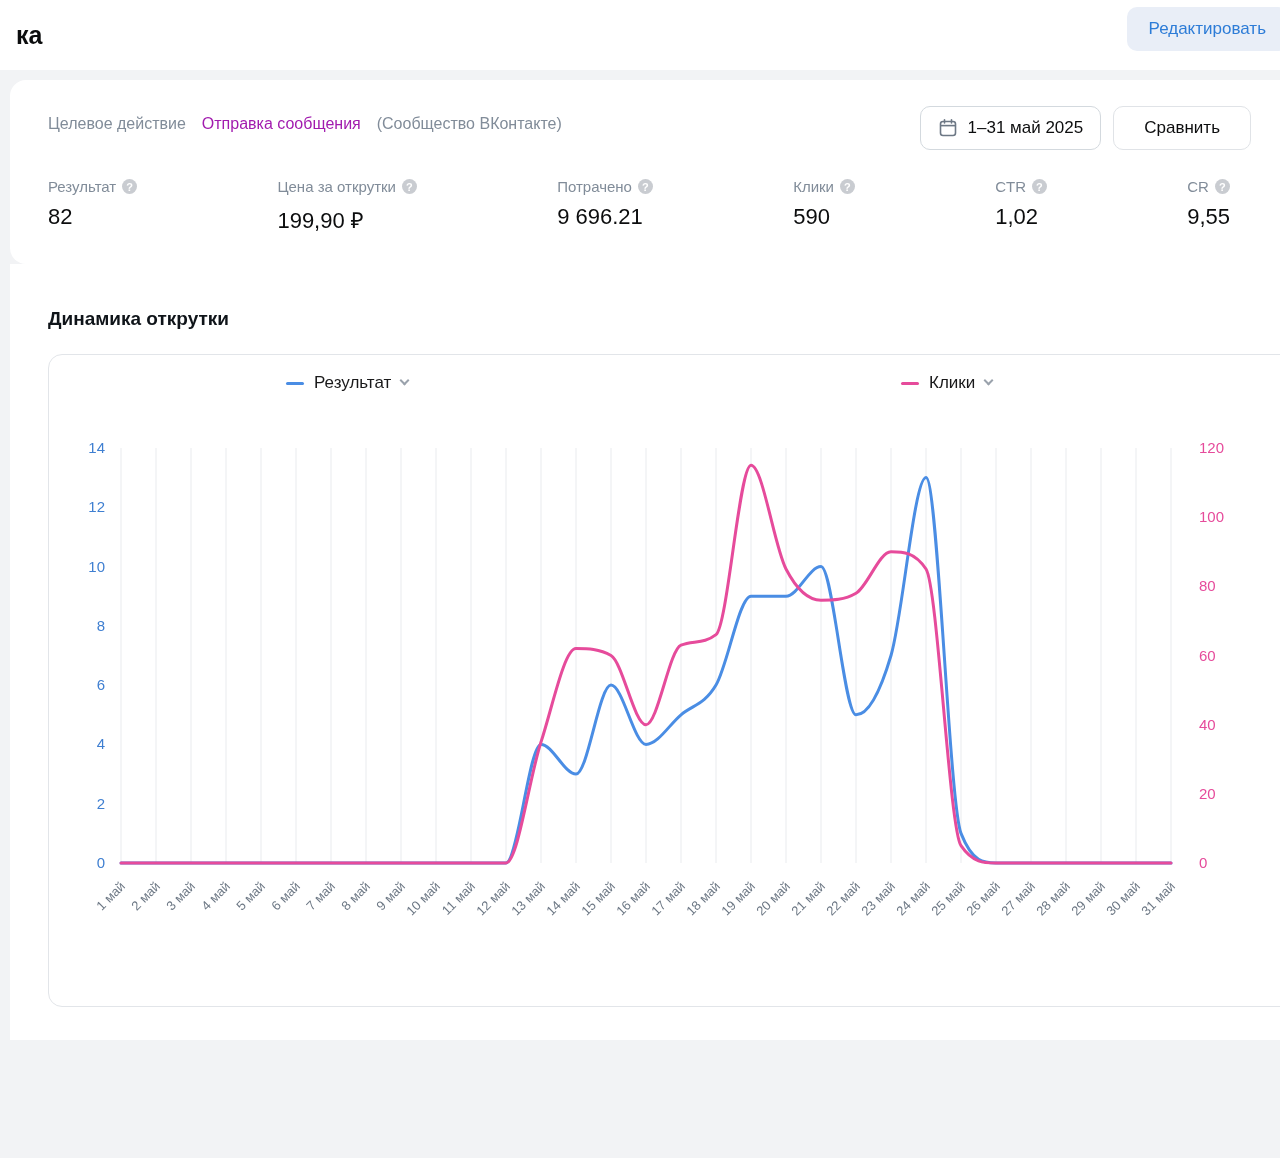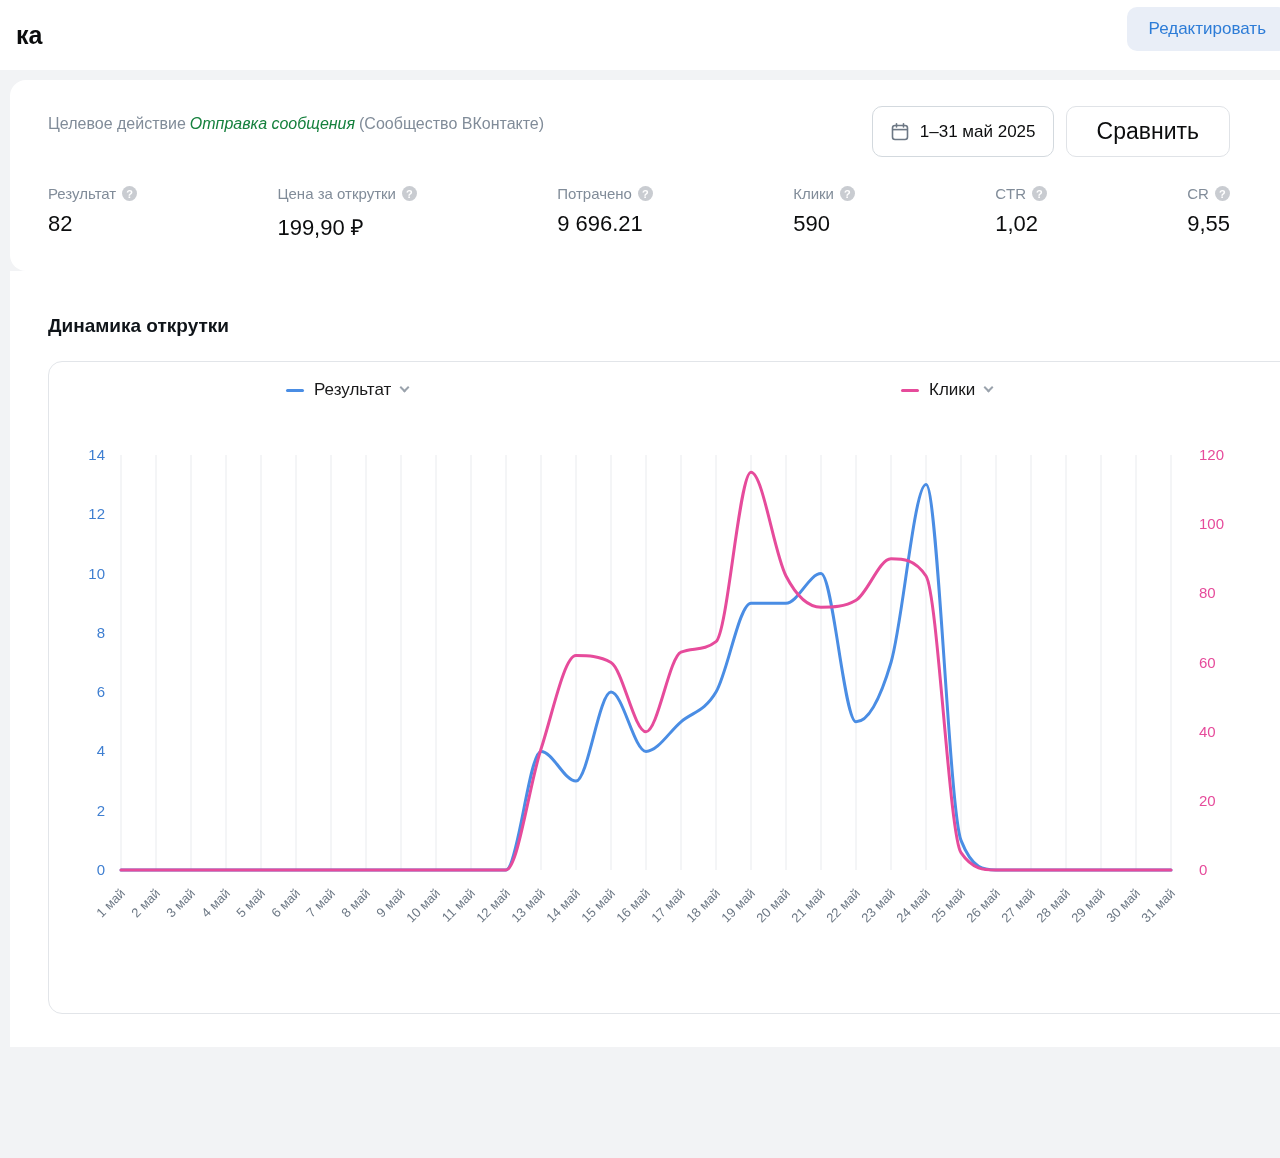--- a/index.html
+++ b/index.html
@@ -17,32 +17,32 @@
     font-family:inherit; font-size:17px; font-weight:500; padding:12px 22px; cursor:pointer;
   }
   
   .content { background:#f2f3f5; padding:10px 0 0 10px; height:1088px; }
   .header-card {
     background:#fff; border-radius:16px; margin-right:-20px;
     padding:26px 40px 30px 38px;
   }
   .card-top { display:flex; justify-content:space-between; align-items:flex-start; }
   .campaign-title { font-size:26px; font-weight:700; color:#0f1419; }
-  .campaign-sub { margin-top:9px; font-size:16px; display:flex; gap:4px; align-items:baseline; }
+  .campaign-sub { margin-top:9px; font-size:16px; display:flex; gap:16px; align-items:baseline; }
   .sub-gray { color:#818c99; }
-  .sub-dark { color:#15803d;font-style:italic; }
-  .hdr-buttons { display:flex; gap:12px; margin-right:30px; }
+  .sub-dark { color:#a21caf; }
+  .hdr-buttons { display:flex; gap:12px; margin-right:9px; }
   .date-btn {
     display:flex; align-items:center; gap:10px; background:#fff;
     border:1px solid #d3d9de; border-radius:10px; padding:11px 17px;
     font-family:inherit; font-size:17px; font-weight:500; color:#0c0d0e; cursor:pointer;
   }
   .compare-btn {
     background:#fff; border:1px solid #e0e3e7; border-radius:10px; padding:11px 30px;
-    font-family:inherit; font-size:23px; font-weight:500; color:#0c0d0e; cursor:pointer;
+    font-family:inherit; font-size:17px; font-weight:500; color:#0c0d0e; cursor:pointer;
   }
   .stats-row { display:flex; justify-content:space-between; margin-top:28px; padding-right:30px; }
   .stat-label { display:flex; align-items:center; gap:6px; font-size:15px; color:#818c99; }
   .stat-value { margin-top:9px; font-size:22px; color:#0c0d0e; }
   .help {
     width:15px; height:15px; border-radius:50%; background:#c9ccd1; color:#fff;
     font-size:11px; font-weight:700; display:inline-flex; align-items:center; justify-content:center;
     cursor:pointer; flex:0 0 auto;
   }
   

